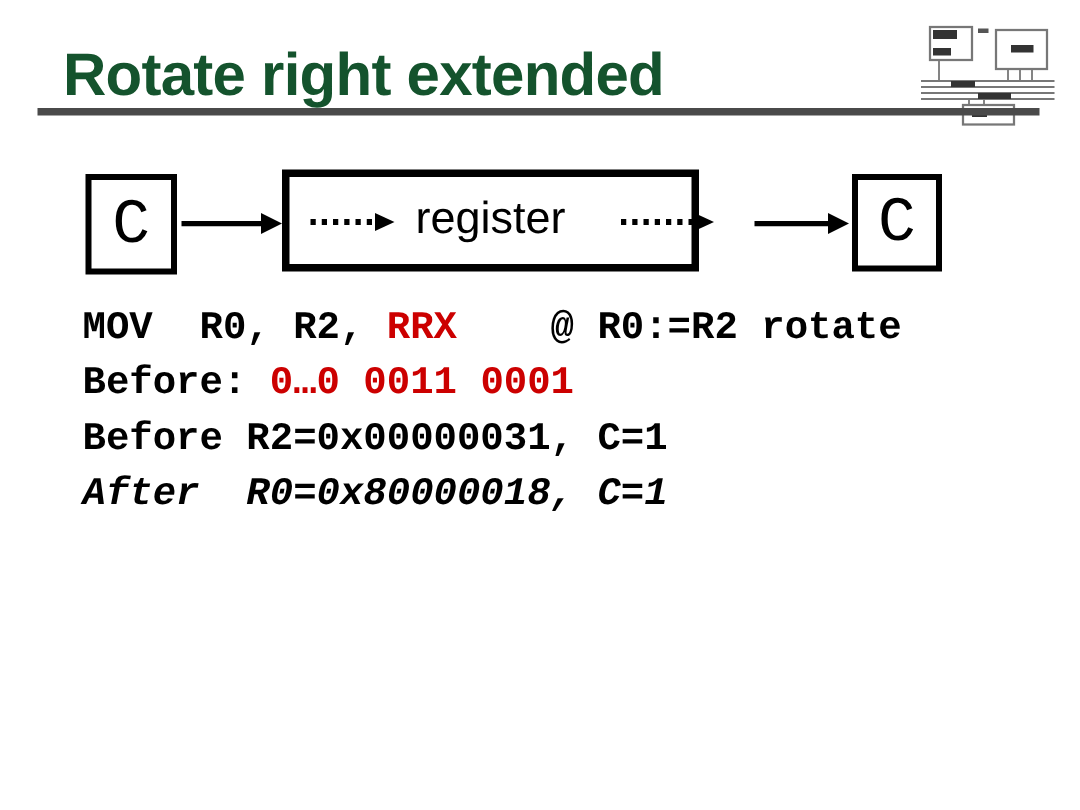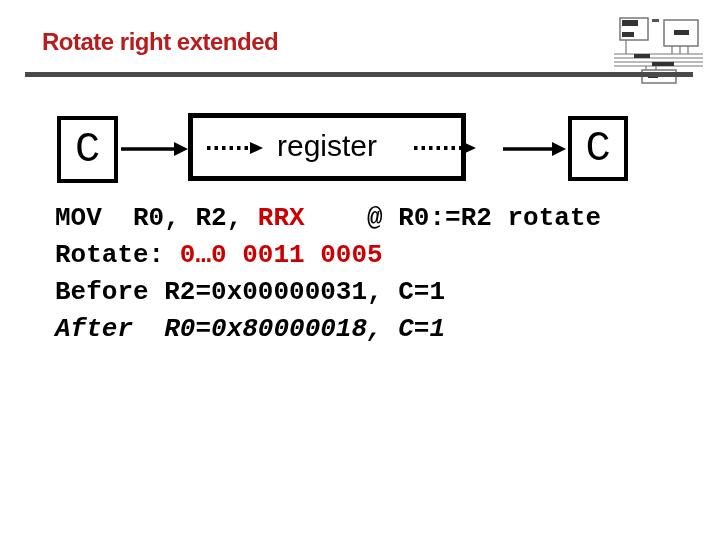--- a/index.html
+++ b/index.html
@@ -15,24 +15,24 @@
     overflow: hidden;
     font-family: "Liberation Sans", sans-serif;
   }
 
   
   .title {
     position: absolute;
     left: 42px;
     top: 28px;
     font-family: "Liberation Sans", sans-serif;
-    font-size: 24px;
+    font-size: 40px;
     font-weight: bold;
     letter-spacing: -0.5px;
-    color: #b91c1c;
+    color: #14532d;
     white-space: nowrap;
   }
   .rule {
     position: absolute;
     left: 25px;
     top: 72px;
     width: 668px;
     height: 5px;
     background: #4a4a4a;
   }
@@ -177,18 +177,18 @@
     </g>
 
     <g>
       <line x1="503" y1="149" x2="553" y2="149" stroke="#000000" stroke-width="3.5"></line>
       <polygon points="552,142 566,149 552,156" fill="#000000"></polygon>
     </g>
   </svg>
 
   <div class="code">
       <div class="codeline"><span>MOV  R0, R2, </span><span class="red">RRX</span><span>    @ R0:=R2 rotate</span></div>
-      <div class="codeline"><span>Rotate: </span><span class="red">0…0 0011 0005</span></div>
+      <div class="codeline"><span>Before: </span><span class="red">0…0 0011 0001</span></div>
       <div class="codeline"><span>Before R2=0x00000031, C=1</span></div>
       <div class="codeline"><span>After  R0=0x80000018, C=1</span></div>
     </div>
 
 </div>
 
 </body></html>

